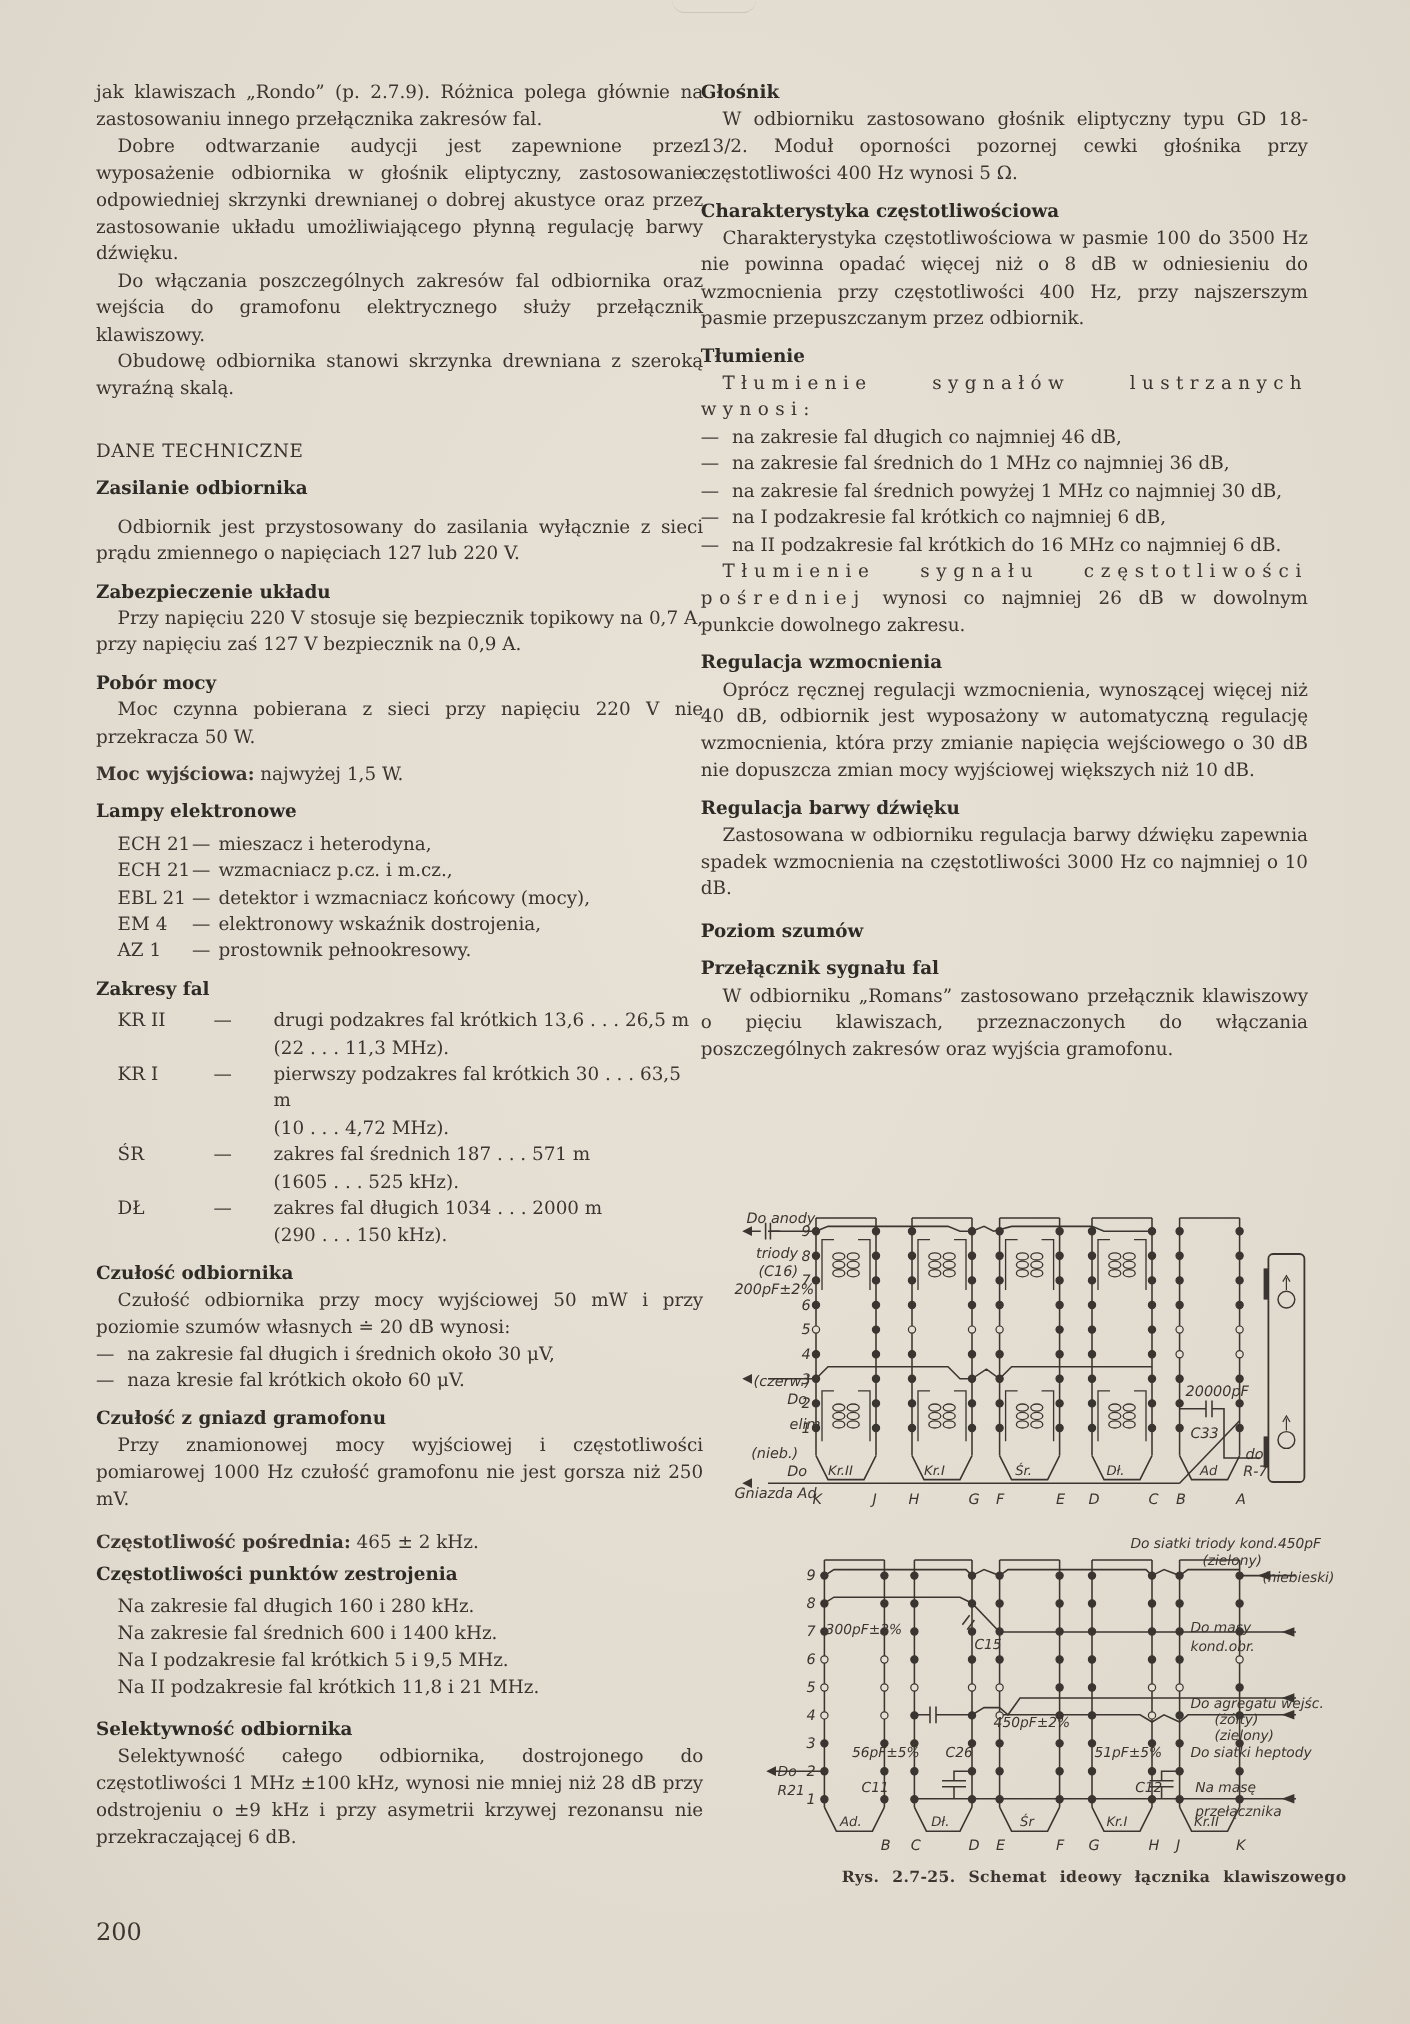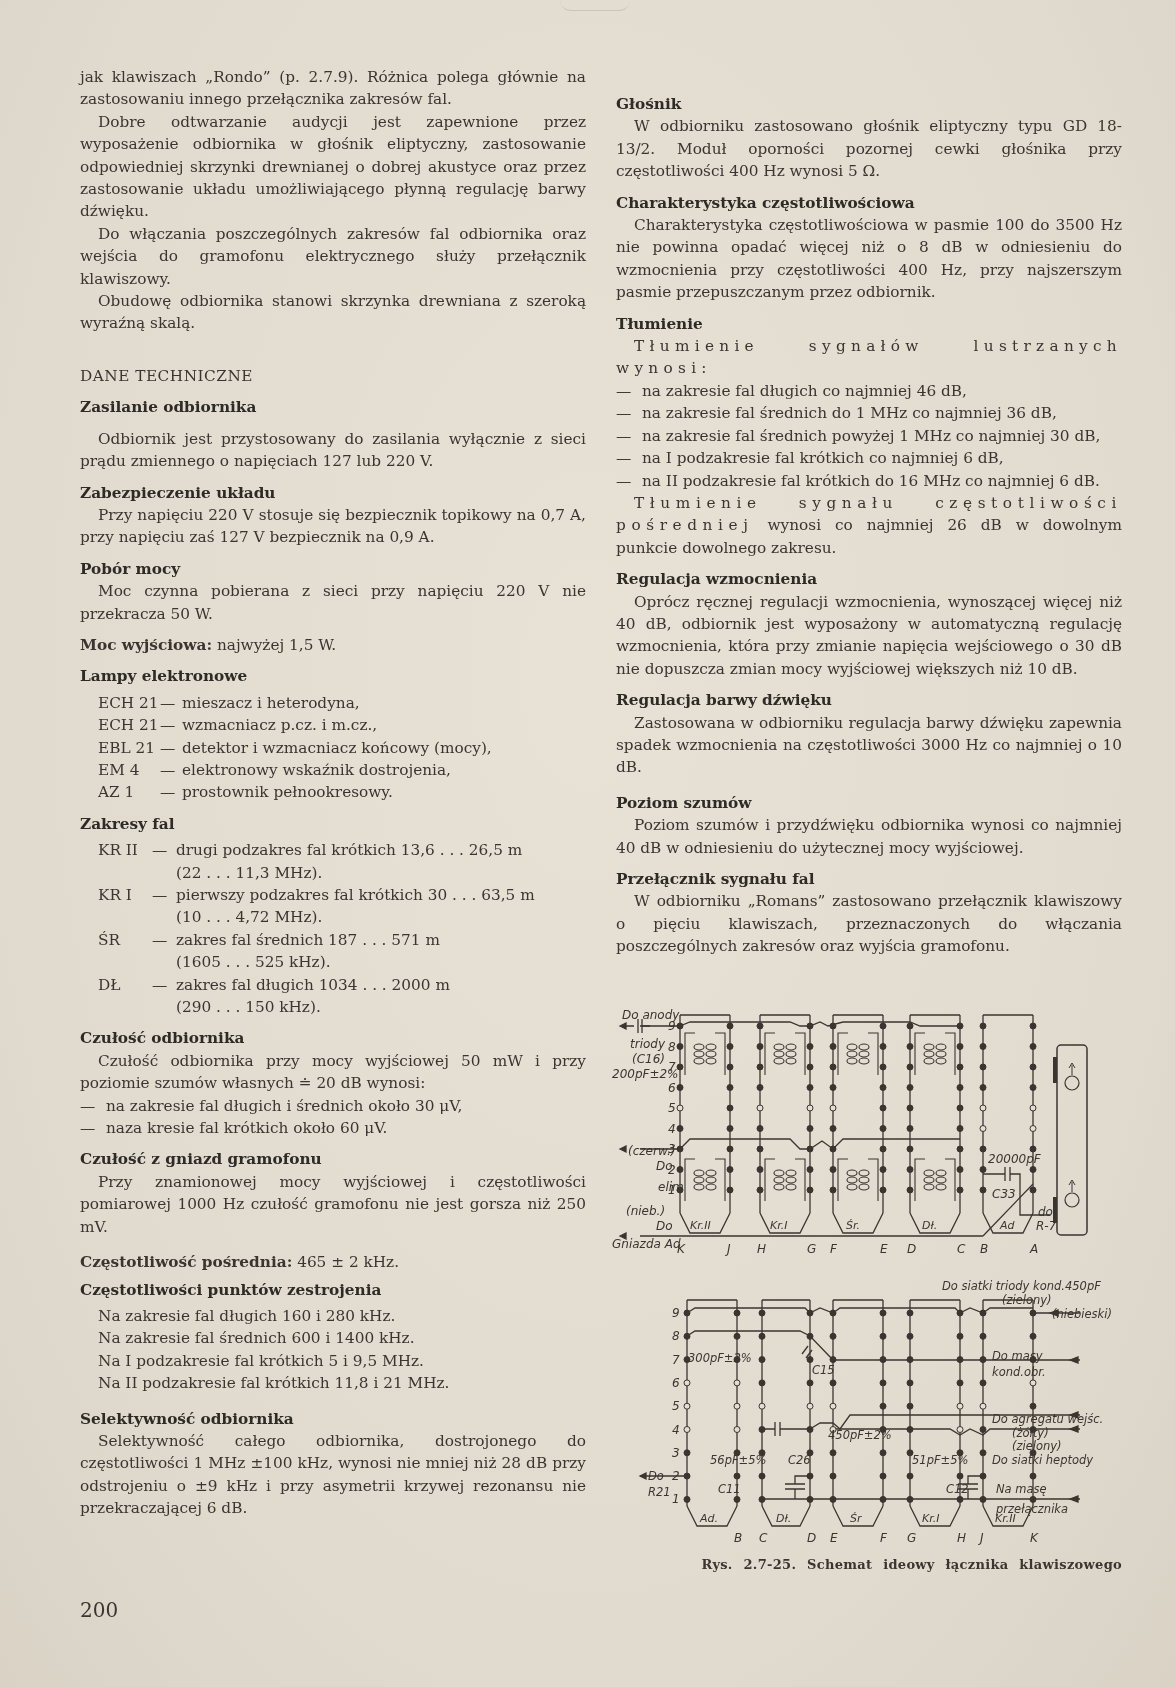--- a/index.html
+++ b/index.html
@@ -2,33 +2,33 @@
 <html><head>
 <meta charset="utf-8">
 <style>
   html,body{margin:0;padding:0;}
   body{width:1175px;height:1687px;background:#e3ddd2;position:relative;overflow:hidden;
        font-family:"DejaVu Serif","Liberation Serif",serif;color:#3a3530;}
   .page{position:absolute;left:0;top:0;width:1175px;height:1687px;
         background:radial-gradient(ellipse at 50% 40%,#e7e1d6 0%,#e1dbcf 70%,#d9d2c5 100%);}
   .col{position:absolute;top:66px;width:506px;font-size:15.3px;line-height:22.4px;}
   .col.left{left:80px;}
-  .col.right{left:616px;margin-top:27px;}
+  .col.right{left:584px;}
   p{margin:0;text-align:justify;}
   .ind{text-indent:18px;}
   h3{margin:0;font-size:15.3px;font-weight:bold;line-height:22.4px;color:#2e2a26;}
   .center{text-align:left;letter-spacing:0.5px;}
   .gap{height:9px;}
   .gap2{height:13px;}
   .sp{letter-spacing:5.6px;}
   .row{display:flex;}
   .row .k{width:62px;padding-left:18px;flex:none;}
   .row .dash{width:22px;flex:none;}
   .row .v{flex:1;}
-  .wrow{display:flex;}
+  .wrow{display:flex;gap:26px;}
   .wrow .k{width:54px;padding-left:18px;flex:none;}
   .wrow .dash{width:24px;flex:none;}
   .wrow .v{flex:1;}
   .dl{display:flex;}
   .dl .d{width:26px;flex:none;}
   .dl .v{flex:1;}
   .in2{padding-left:18px;}
   .pagenum{position:absolute;left:80px;top:1598px;font-size:20px;}
   .diag{position:absolute;left:610px;}
   .diag text{font-family:"DejaVu Sans","Liberation Sans",sans-serif;font-style:italic;fill:#3a3530;}
@@ -177,21 +177,20 @@
       </div>
     <p class="ind"><span class="sp">Tłumienie sygnału częstotliwości pośredniej</span><span> wynosi co najmniej 26 dB w dowolnym punkcie dowolnego zakresu.</span></p>
     <div class="gap"></div>
     <h3>Regulacja wzmocnienia</h3>
     <p class="ind">Oprócz ręcznej regulacji wzmocnienia, wynoszącej więcej niż 40 dB, odbiornik jest wyposażony w automatyczną regulację wzmocnienia, która przy zmianie napięcia wejściowego o 30 dB nie dopuszcza zmian mocy wyjściowej większych niż 10 dB.</p>
     <div class="gap"></div>
     <h3>Regulacja barwy dźwięku</h3>
     <p class="ind">Zastosowana w odbiorniku regulacja barwy dźwięku zapewnia spadek wzmocnienia na częstotliwości 3000 Hz co najmniej o 10 dB.</p>
     <div class="gap2"></div>
     <h3>Poziom szumów</h3>
-    <p class="ind">Poziom szumów i przydźwięku odbiornika wynosi co najmniej 40 dB w odniesieniu do użytecznej mocy wyjściowej.</p>
     <div class="gap"></div>
     <h3>Przełącznik sygnału fal</h3>
     <p class="ind">W odbiorniku „Romans” zastosowano przełącznik klawiszowy o pięciu klawiszach, przeznaczonych do włączania poszczególnych zakresów oraz wyjścia gramofonu.</p>
   </div>
 
   <svg class="diag" style="top:1005px" width="510" height="255" viewBox="0 0 510 255">
     <g stroke="#3a3530" stroke-width="1.3" fill="none" id="topWires">
         <line x1="70" y1="10" x2="70" y2="208"></line>
         <line x1="120" y1="10" x2="120" y2="208"></line>
         <line x1="150" y1="10" x2="150" y2="208"></line>

